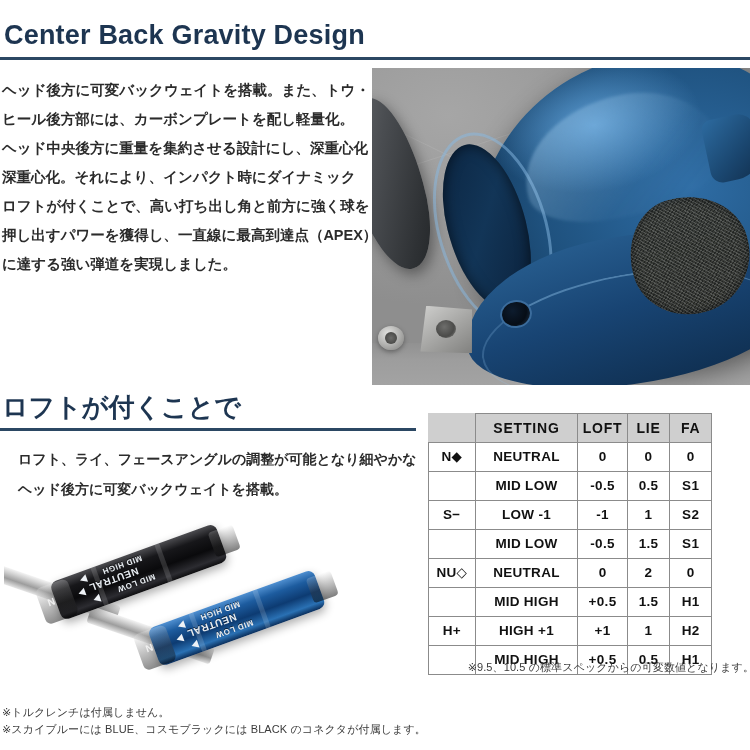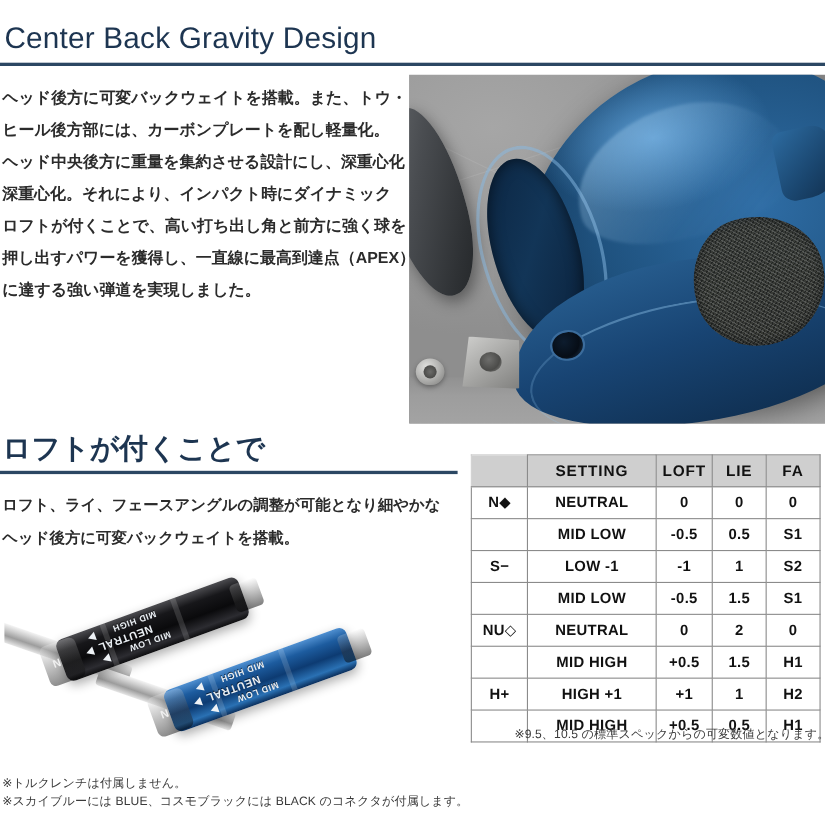--- a/index.html
+++ b/index.html
@@ -10,21 +10,21 @@
     color:#231f20;
     overflow:hidden;
     position:relative;
   }
   .page{position:relative;width:750px;height:750px;}
 
   
   .section-heading{
     position:absolute;
     font-size:27px;
-    font-weight:400;
+    font-weight:700;
     letter-spacing:.2px;
     color:#1d3551;
     white-space:nowrap;
   }
   .heading-rule{
     position:absolute;
     height:3px;
     background:#2b4763;
   }
 
@@ -35,21 +35,21 @@
 
   
   .body-copy{
     position:absolute;
     font-size:14.5px;
     line-height:29px;
     color:#2b2b2b;
     font-weight:700;
   }
   #copy-1{left:2px;top:76px;width:362px;}
-  #copy-2{left:2px;top:444px;width:400px;font-size:14px;line-height:30px;}
+  #copy-2{left:18px;top:444px;width:400px;font-size:14px;line-height:30px;}
   .body-copy .ln{display:block;white-space:nowrap;}
 
   
   #hero{
     position:absolute;left:372px;top:68px;width:378px;height:317px;
     background:#9a9a9a;
     overflow:hidden;
   }
   #hero .bg-grad{
     position:absolute;inset:0;
@@ -223,21 +223,21 @@
     position:absolute;width:0;height:0;
     border-top:4px solid transparent;border-bottom:4px solid transparent;
     border-right:7px solid #eef2f6;
   }
   .connector .a1{left:30px;top:4px;}
   .connector .a2{left:24px;top:16px;}
   .connector .a3{left:36px;top:27px;}
 
   
   #settings-table{
-    position:absolute;left:428px;top:413px;width:318px;
+    position:absolute;left:428px;top:413px;width:284px;
     border-collapse:collapse;
     font-size:13.5px;
   }
   #settings-table th,#settings-table td{
     border:1px solid #8b8b8b;
     height:28px;
     padding:0 2px;
     text-align:center;
     font-weight:700;
     color:#111111;

